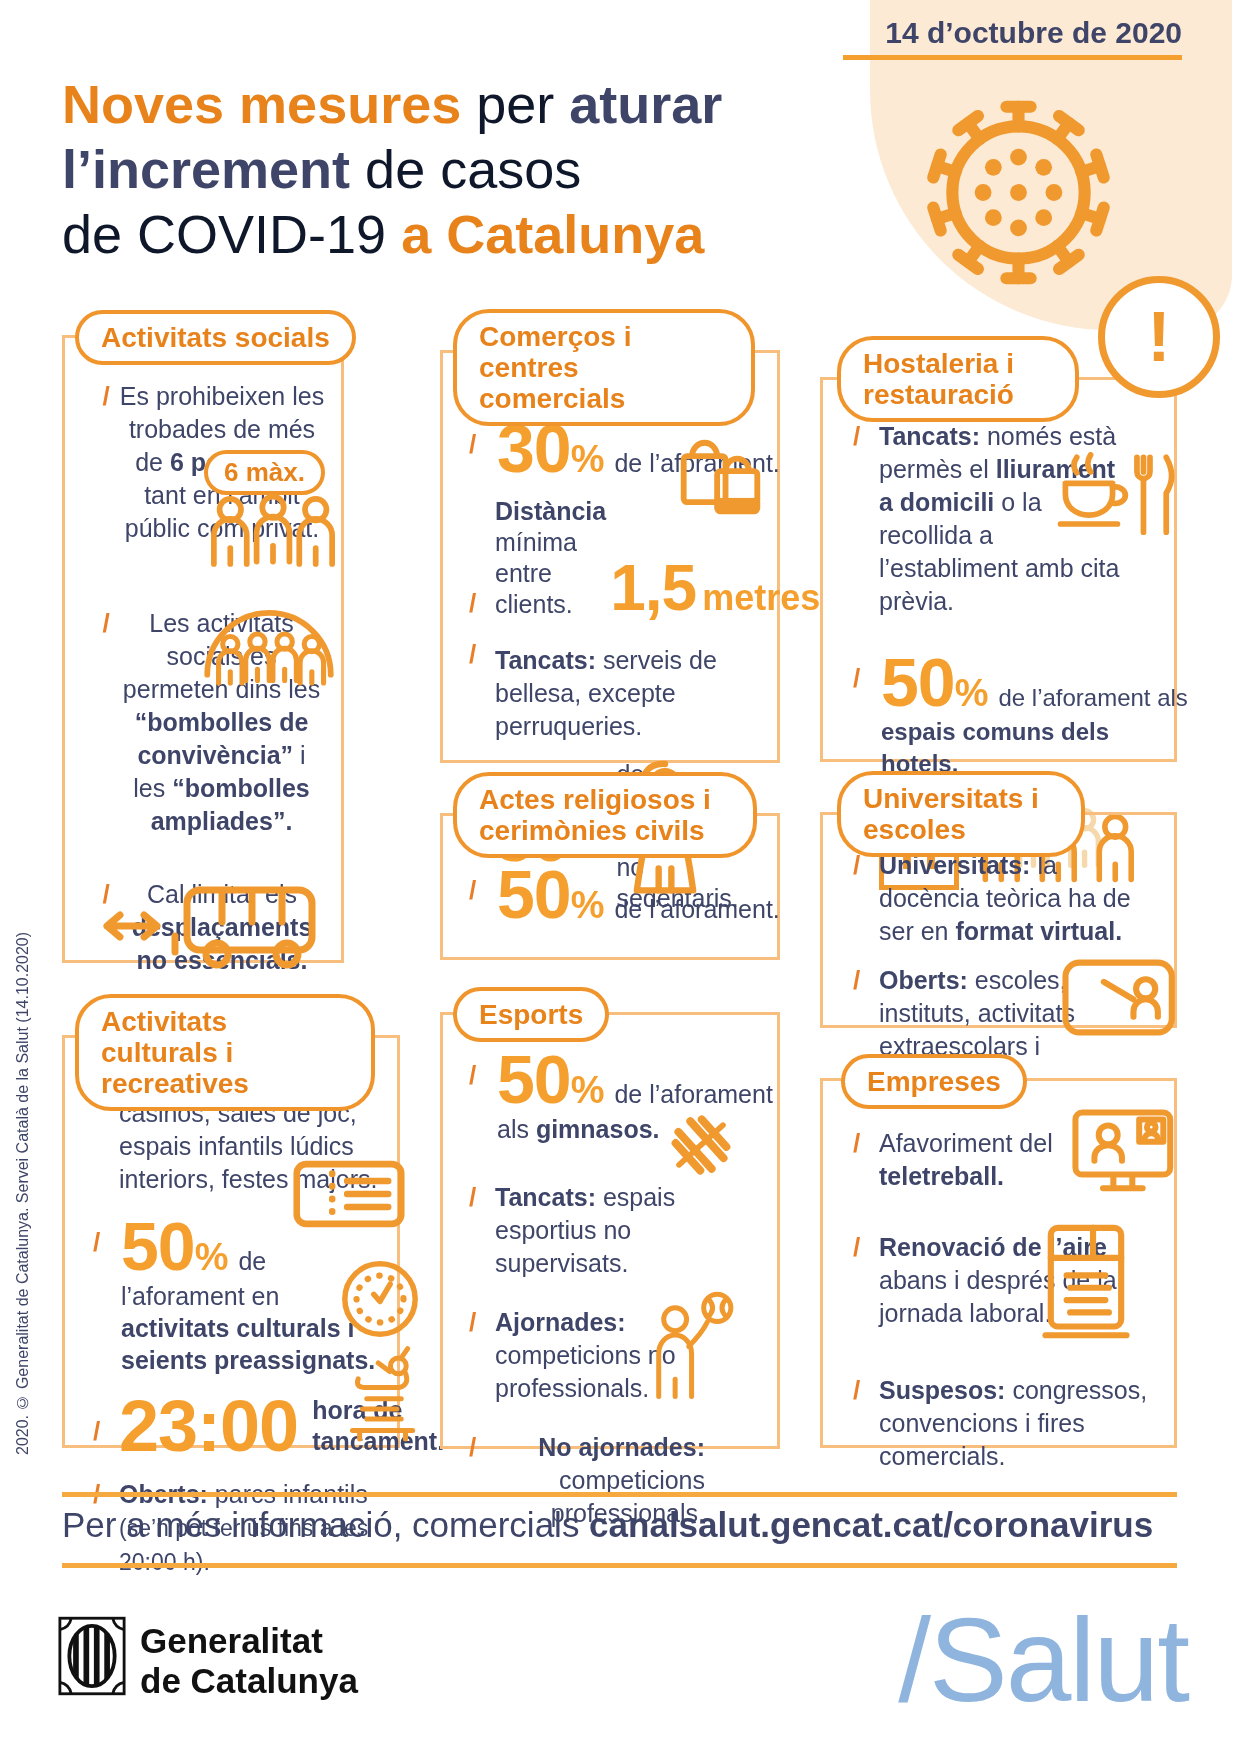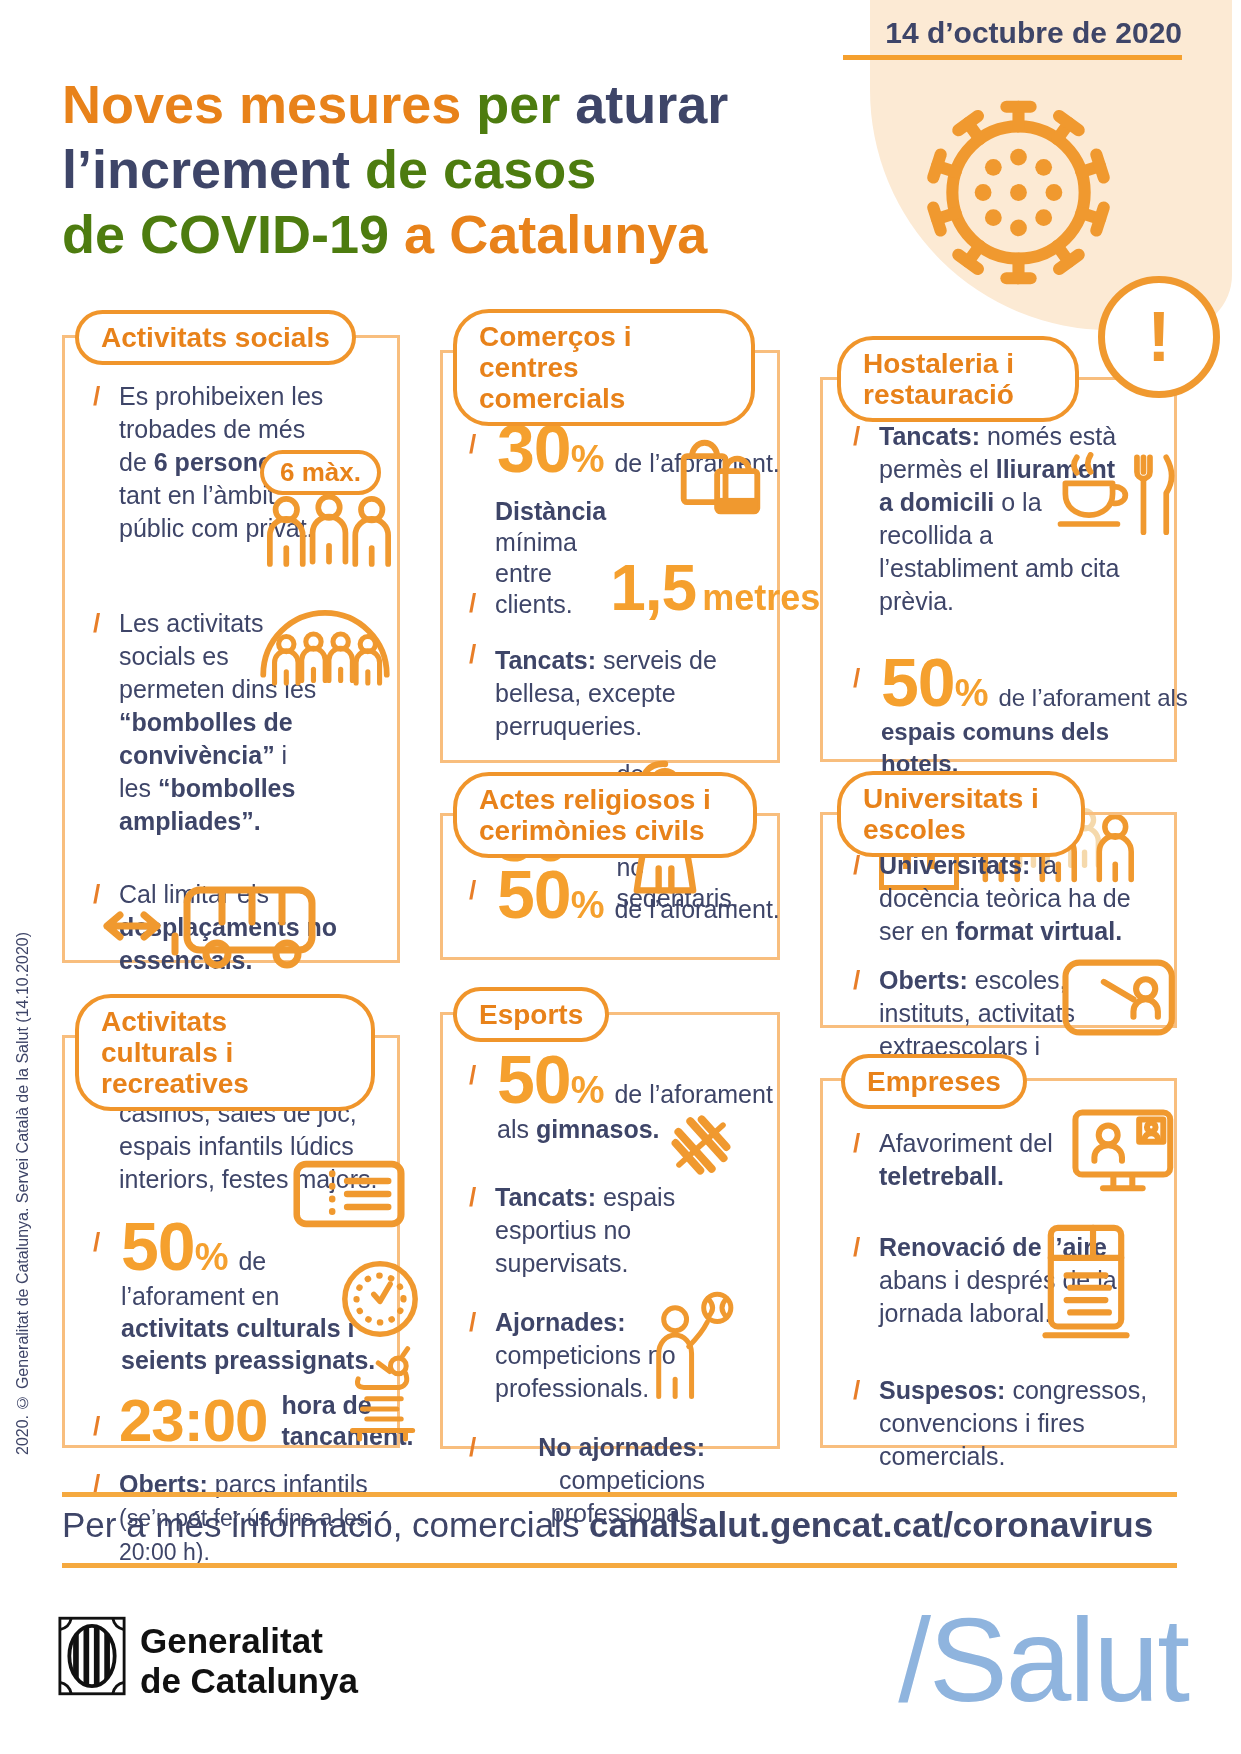--- a/index.html
+++ b/index.html
@@ -10,21 +10,21 @@
   .blob{position:absolute;top:0;right:9px;width:362px;height:330px;background:#FCEAD4;
         border-radius:0 0 55px 240px;z-index:0;}
 
   
   .h-date{position:absolute;top:16px;right:59px;font-size:30px;font-weight:700;color:#3E4568;z-index:2;}
   .h-underline{position:absolute;top:55px;right:59px;width:339px;height:5px;background:#F5A02E;z-index:2;}
 
   
   .title{position:absolute;left:62px;top:72px;width:820px;font-size:54px;line-height:65px;z-index:2;}
   .title .ob{color:#E8821A;font-weight:700;}
-  .title .n{color:#4d7c0f;font-weight:700;}
+  .title .n{color:#0f172a;font-weight:400;}
   .title .nb{color:#3E4568;font-weight:700;}
 
   
   .virus{position:absolute;left:916px;top:90px;z-index:1;}
   .alert-circle{position:absolute;left:1098px;top:276px;width:108px;height:108px;border:7px solid #F0992F;
         border-radius:50%;background:#fff;display:flex;align-items:center;justify-content:center;
         font-size:70px;font-weight:700;color:#F0992F;z-index:3;}
 
   
   .box{position:absolute;border:3px solid #F8BE7E;box-sizing:border-box;z-index:1;background:#fff0;}
@@ -157,21 +157,21 @@
       <circle cx="83" cy="83" r="9"></circle>
         <circle cx="110" cy="72" r="9"></circle>
         <circle cx="137" cy="83" r="9"></circle>
     </g>
   </svg>
 
   <div class="alert-circle">
     <span>!</span>
   </div>
 
-  <div class="box" style="left:62px;top:335px;width:338px;height:628px;padding:42px 16px 0 28px;">
+  <div class="box" style="left:62px;top:335px;width:282px;height:628px;padding:42px 16px 0 28px;text-align:center;">
     <div class="pill" style="left:10px;top:-28px;white-space:nowrap;">Activitats socials</div>
 
     <div class="item" style="margin-bottom:62px;">
       <span class="sl">/</span>
       <div class="it" style="width:218px;"><span>Es prohibeixen les trobades de més de </span><span class="b">6 persones,</span><span> tant en l’àmbit públic com privat.</span></div>
     </div>
     <div class="badge" style="right:16px;top:112px;">6 màx.</div>
     <svg class="ic sicon" style="right:2px;top:152px;" width="132" height="80" viewBox="0 0 170 100">
       <use href="#pers" transform="translate(30,55) scale(0.92)" stroke-width="8"></use>
       <use href="#pers" transform="translate(85,52) scale(0.92)" stroke-width="8"></use>
@@ -220,21 +220,21 @@
     <svg class="ic sicon" style="right:-8px;top:118px;" width="112" height="76" viewBox="0 0 120 80">
       <rect x="4" y="8" width="112" height="64" rx="10"></rect>
       <line x1="42" y1="18" x2="42" y2="62" stroke-dasharray="0.5 13"></line>
       <line x1="58" y1="26" x2="102" y2="26"></line>
       <line x1="58" y1="40" x2="102" y2="40"></line>
       <line x1="58" y1="54" x2="102" y2="54"></line>
     </svg>
 
     <div class="cap2" style="margin-bottom:16px;">
       <span class="sl">/</span>
-      <span class="num" style="font-size:60px;">23:00</span>
+      <span class="num" style="font-size:72px;">23:00</span>
       <div class="side" style="width:170px;"><span class="b">hora de tancament.</span></div>
     </div>
     <svg class="ic sicon" style="right:-26px;top:218px;" width="86" height="86" viewBox="0 0 110 110">
       <circle cx="55" cy="55" r="45"></circle>
       <circle cx="55" cy="55" r="30" stroke-dasharray="0.5 15" stroke-width="8"></circle>
       <path d="M 55 58 L 68 36 M 55 58 L 47 49"></path>
     </svg>
 
     <div class="item">
       <span class="sl">/</span>

